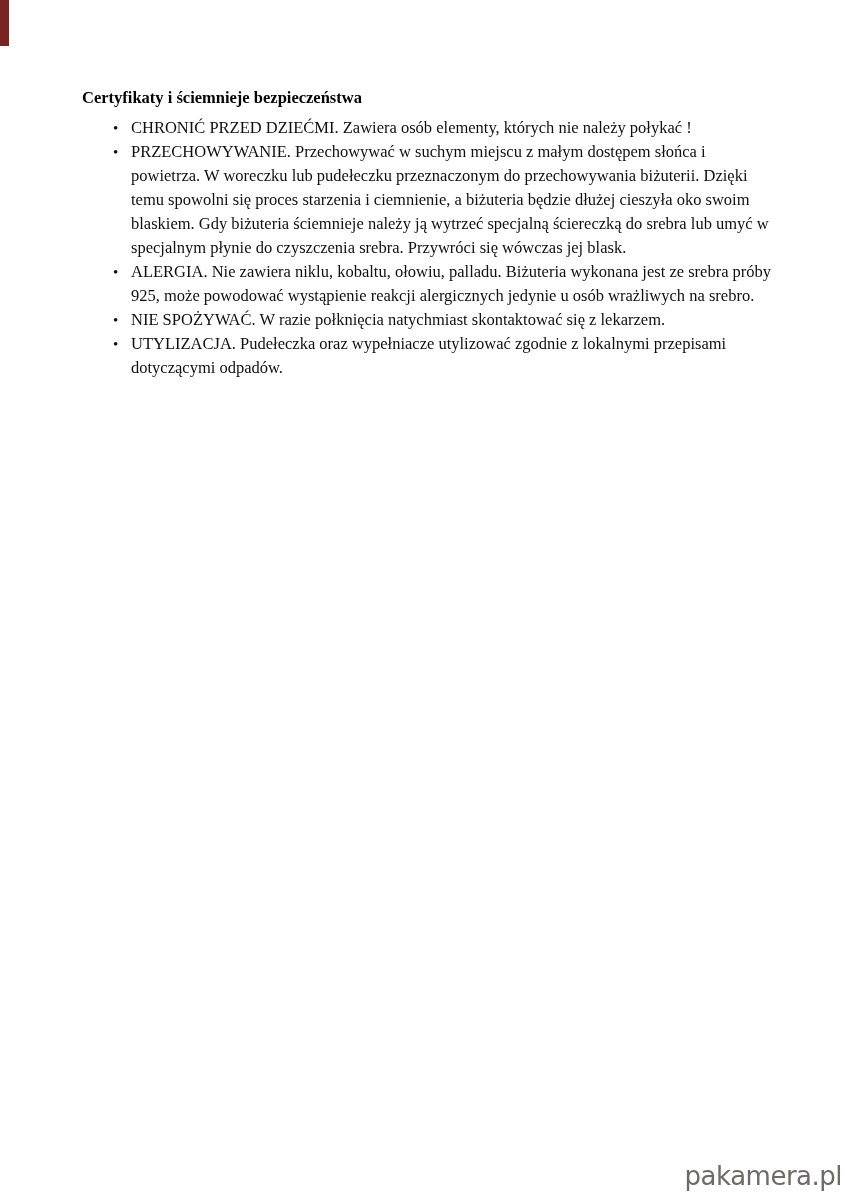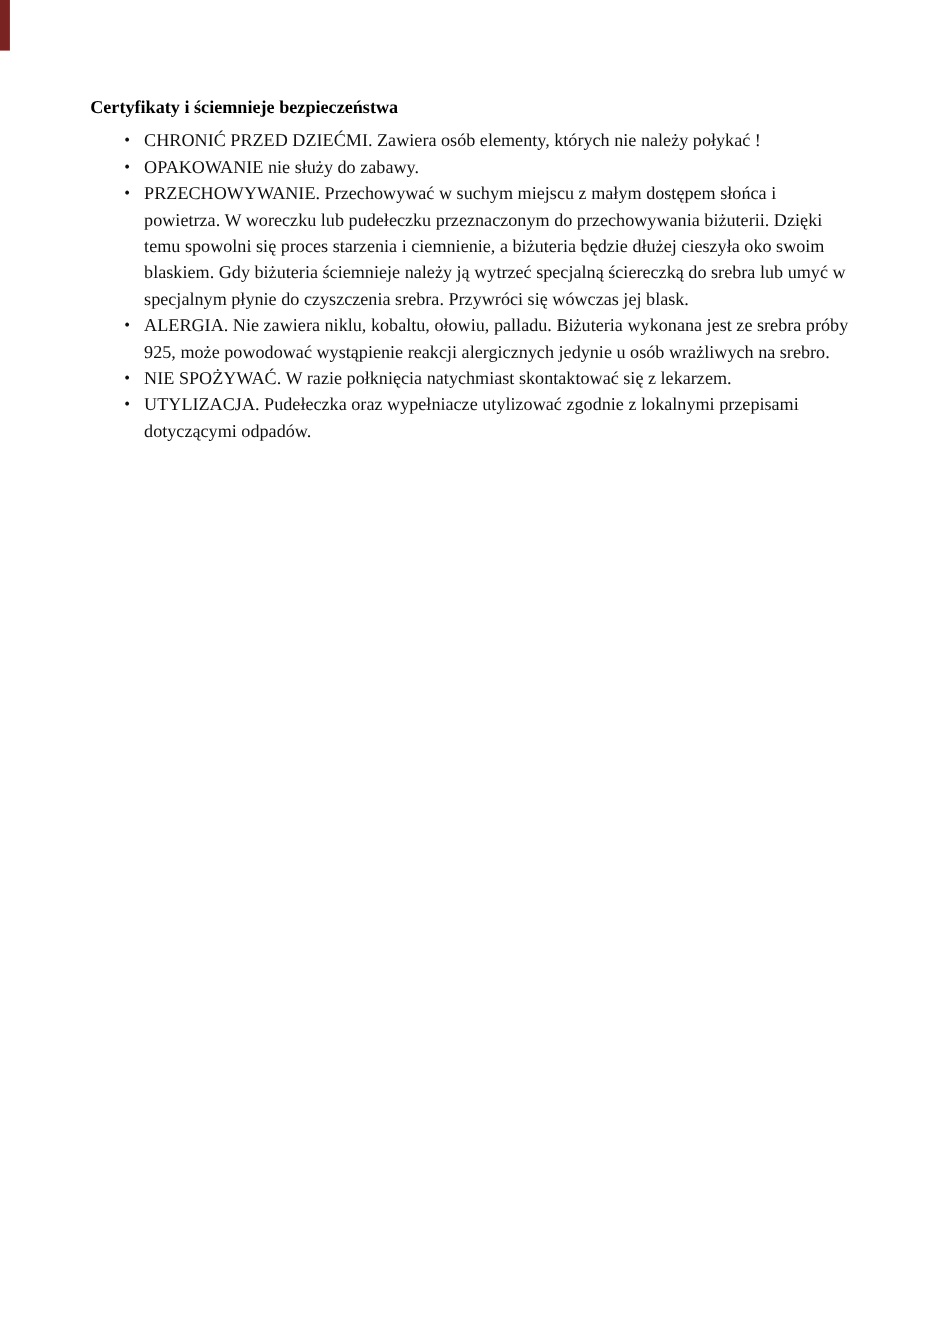--- a/index.html
+++ b/index.html
@@ -74,22 +74,22 @@
 
 <div class="page">
 
   <div class="edge-strip"></div>
 
   <main class="content">
     <h1 class="heading">Certyfikaty i ściemnieje bezpieczeństwa</h1>
 
     <ul class="bullets">
       <li class="bullet">CHRONIĆ PRZED DZIEĆMI. Zawiera osób elementy, których nie należy połykać !</li>
-      <li class="bullet">OPAKOWANIE nie służy do zabawy.</li>
       <li class="bullet">PRZECHOWYWANIE. Przechowywać w suchym miejscu z małym dostępem słońca i powietrza. W woreczku lub pudełeczku przeznaczonym do przechowywania biżuterii. Dzięki temu spowolni się proces starzenia i ciemnienie, a biżuteria będzie dłużej cieszyła oko swoim blaskiem. Gdy biżuteria ściemnieje należy ją wytrzeć specjalną ściereczką do srebra lub umyć w specjalnym płynie do czyszczenia srebra. Przywróci się wówczas jej blask.</li>
       <li class="bullet">ALERGIA. Nie zawiera niklu, kobaltu, ołowiu, palladu. Biżuteria wykonana jest ze srebra próby 925, może powodować wystąpienie reakcji alergicznych jedynie u osób wrażliwych na srebro.</li>
       <li class="bullet">NIE SPOŻYWAĆ. W razie połknięcia natychmiast skontaktować się z lekarzem.</li>
       <li class="bullet">UTYLIZACJA. Pudełeczka oraz wypełniacze utylizować zgodnie z lokalnymi przepisami dotyczącymi odpadów.</li>
     </ul>
   </main>
 
+  <div class="watermark">pakamera.pl</div>
 
 </div>
 
 </body></html>

